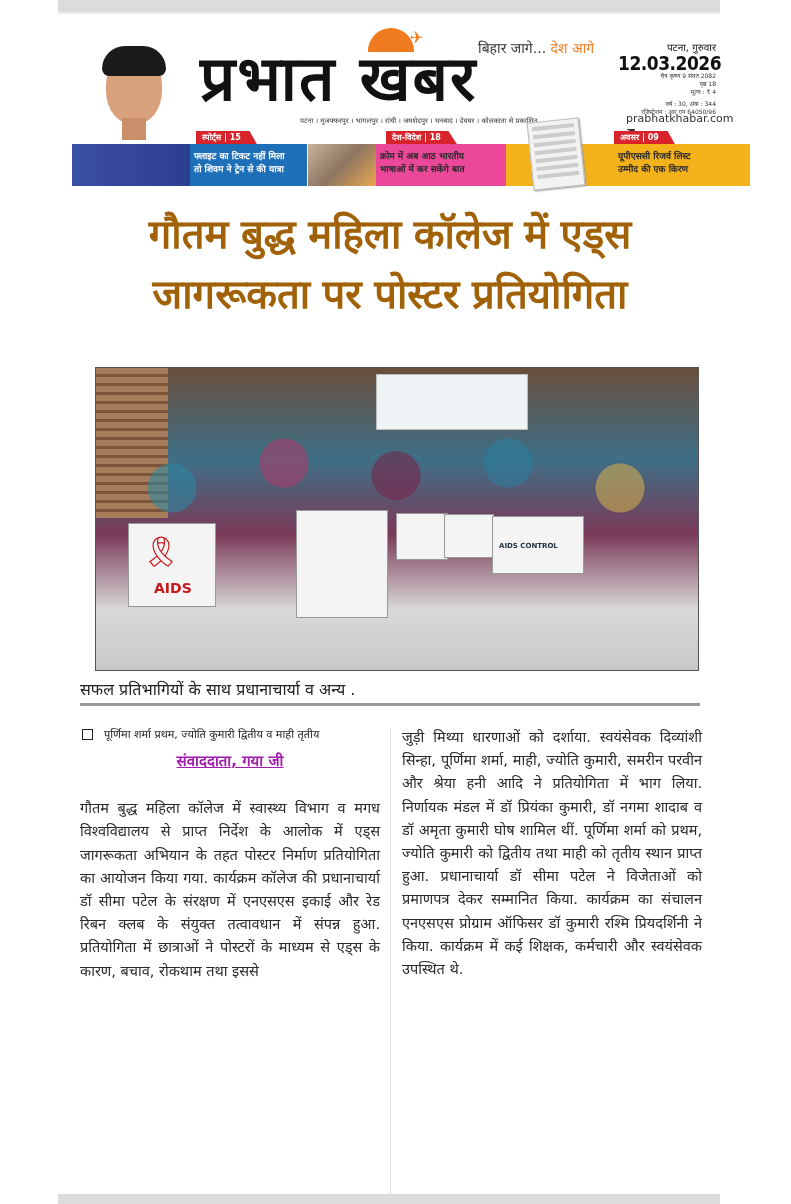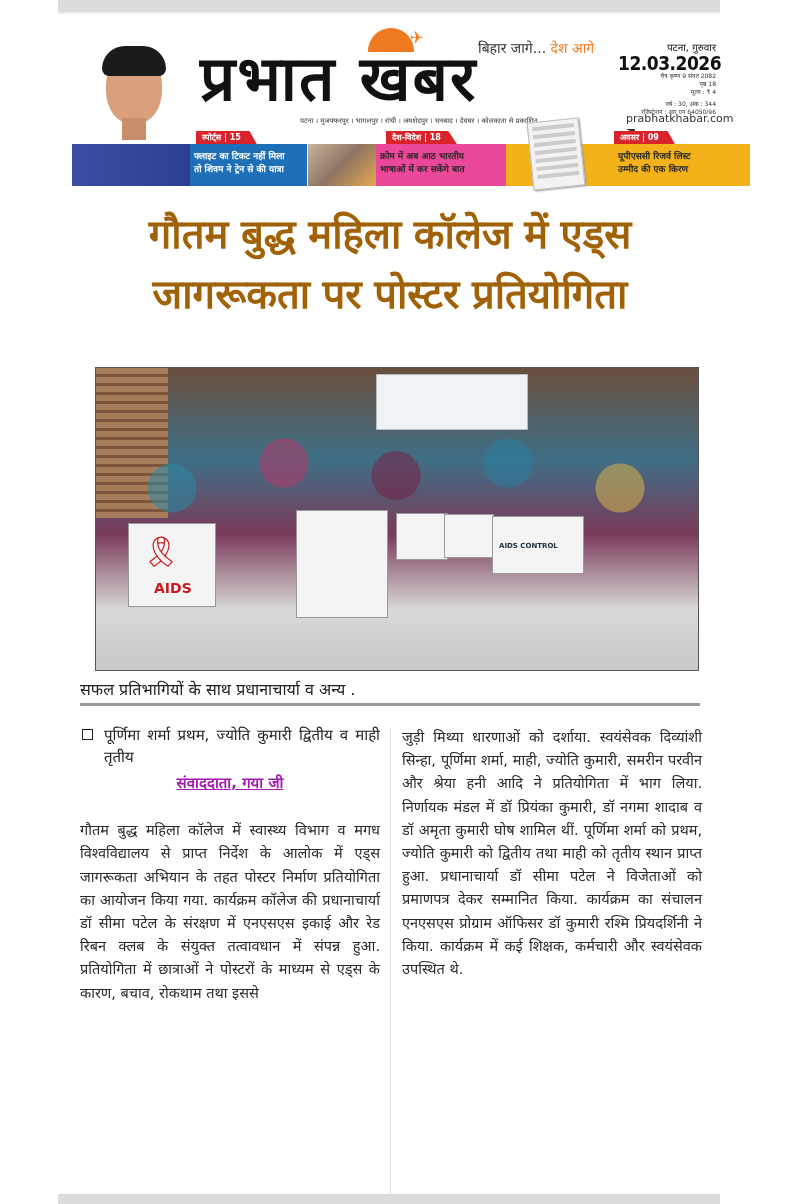--- a/index.html
+++ b/index.html
@@ -65,21 +65,21 @@
   .aids-control { position:absolute; left:403px; top:152px; font-size:7px; font-weight:bold; color:#234;margin-top:22px; }
   .people { position:absolute; left:20px; top:20px; width:560px; height:250px; background:radial-gradient(circle at 10% 40%,#2a8aa5 0 24px,transparent 25px),radial-gradient(circle at 30% 30%,#b33a6b 0 24px,transparent 25px),radial-gradient(circle at 50% 35%,#7a2247 0 24px,transparent 25px),radial-gradient(circle at 70% 30%,#2a7fa0 0 24px,transparent 25px),radial-gradient(circle at 90% 40%,#d7b34c 0 24px,transparent 25px); opacity:0.55; }
 
   .caption { position:absolute; left:20px; top:664px; font-size:16px; color:#222; }
   .caption-rule { position:absolute; left:20px; top:689px; width:620px; height:3px; background:#999; }
 
   
   .col { position:absolute; top:710px; width:300px; font-size:14.5px; line-height:23.2px; color:#2a2a2a; text-align:justify; }
   .col-left { left:20px; }
   .col-right { left:342px; top:712px; }
-  .subhead { font-size:15px; line-height:22px; color:#222; padding-left:24px; position:relative; margin-bottom:4px; }
+  .subhead { font-size:11px; line-height:22px; color:#222; padding-left:24px; position:relative; margin-bottom:4px; }
   .subhead .box { position:absolute; left:2px; top:5px; width:9px; height:9px; border:1.5px solid #222; }
   .byline { text-align:center; font-weight:bold; text-decoration:underline; font-size:15px; margin:2px 0 24px; color:#a21caf; }
   .para { text-align:justify; text-align-last:left; }
   .col-divider { position:absolute; left:330px; top:714px; width:1px; height:470px; background:#dcdcdc; }
 </style>
 </head>
 <body>
 
 <div class="top-strip"></div>
 

